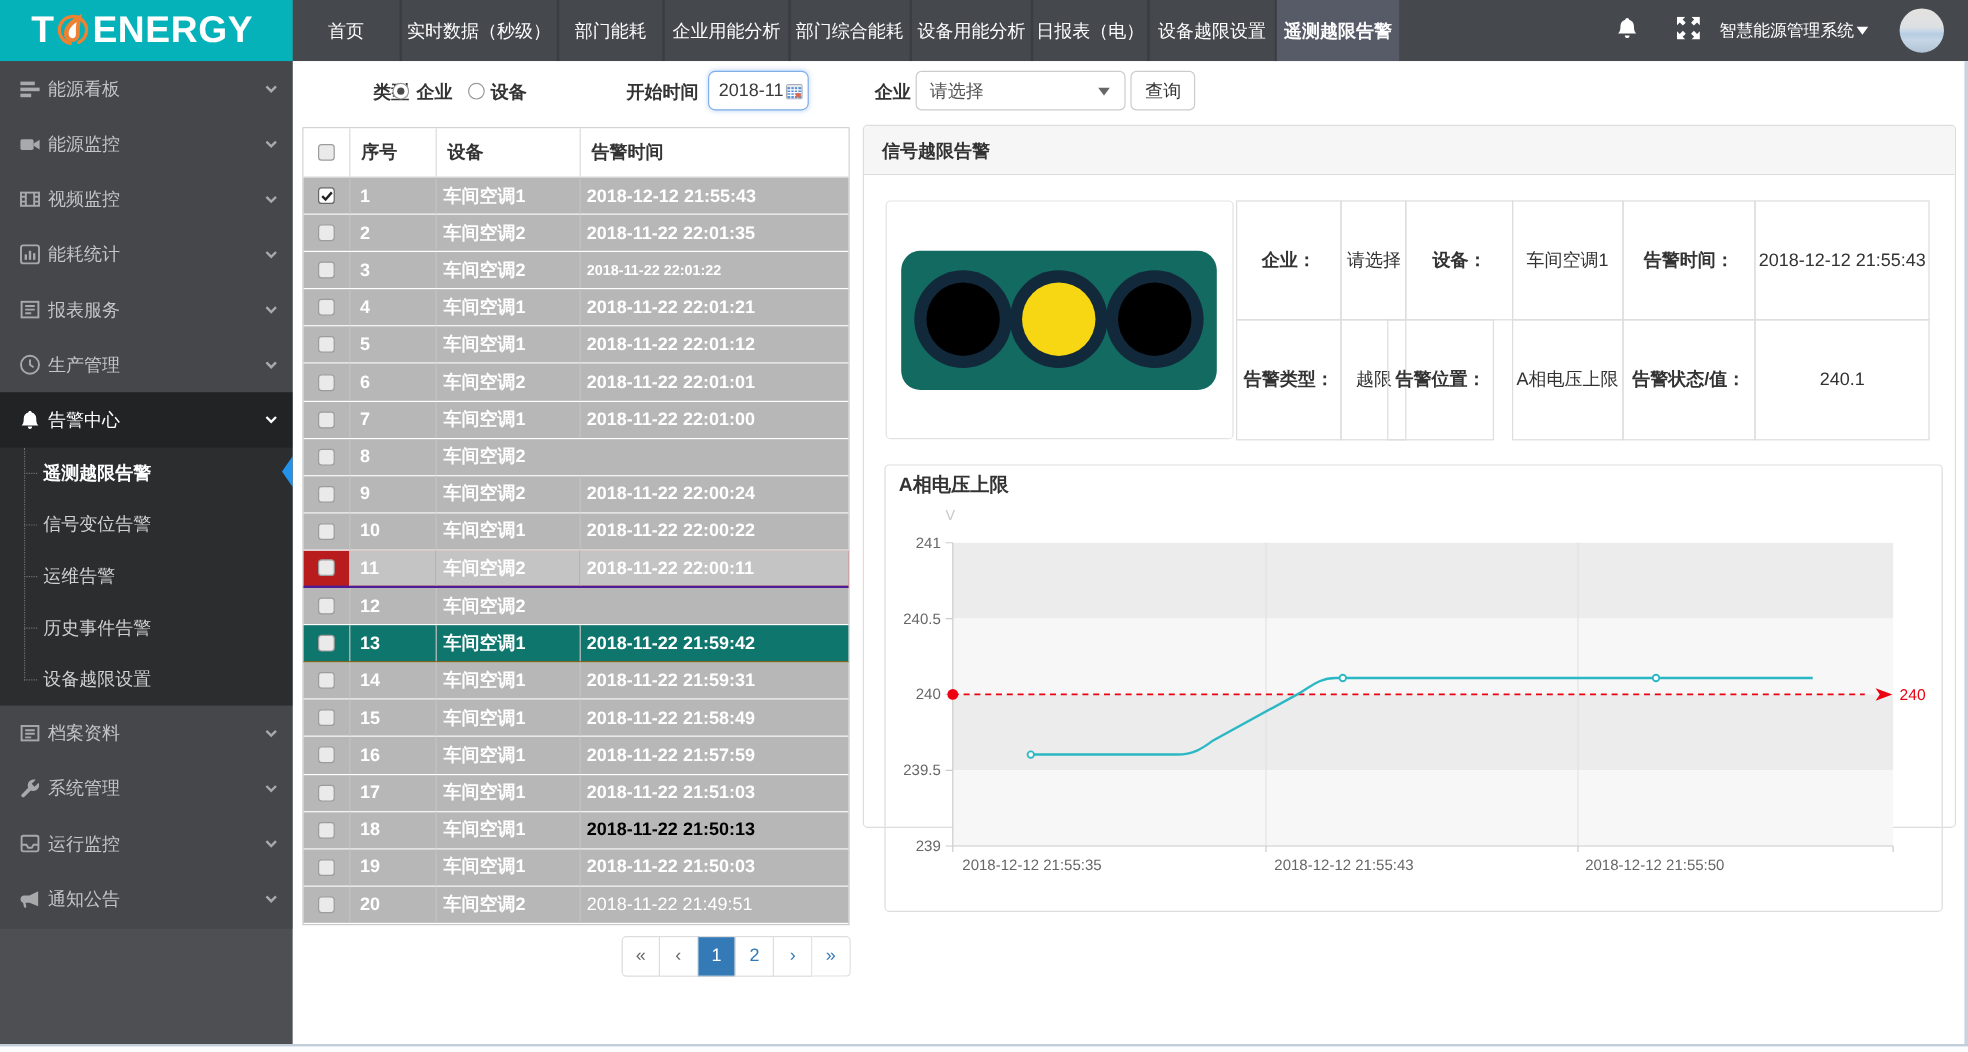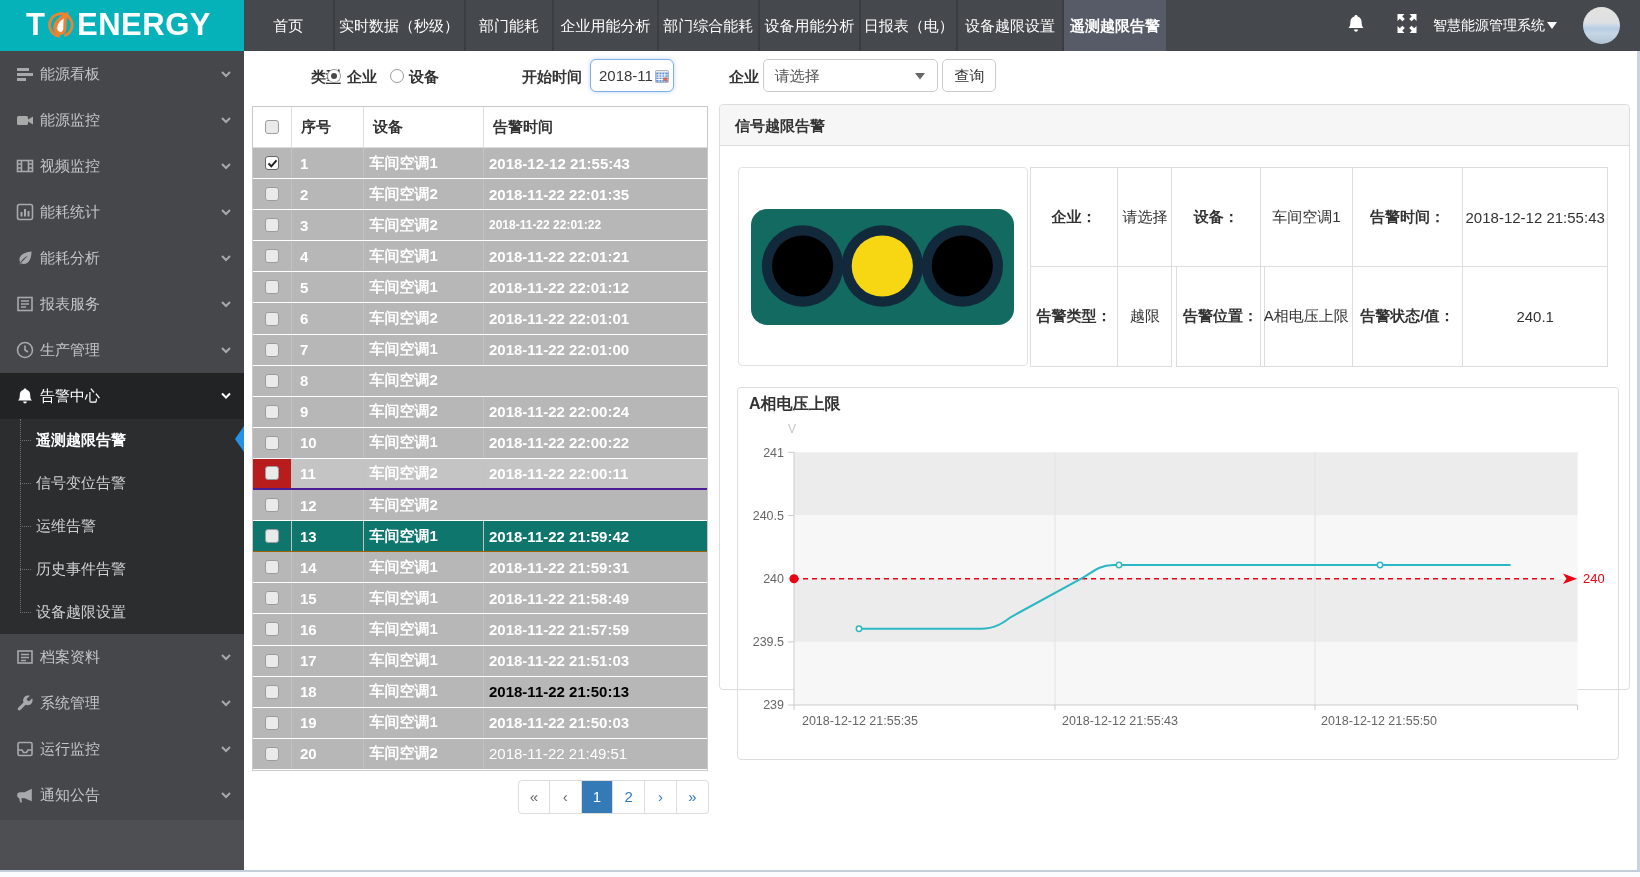--- a/index.html
+++ b/index.html
@@ -115,29 +115,20 @@
           <g fill="none" stroke="currentColor" stroke-width="1.6">
             <rect x="1.5" y="1.5" width="15" height="15" rx="2"></rect>
           </g>
           <g fill="currentColor">
             <rect x="4.5" y="9" width="2" height="4.5"></rect>
             <rect x="8" y="6" width="2" height="7.5"></rect>
             <rect x="11.5" y="8" width="2" height="5.5"></rect>
           </g>
         </svg>
         <span class="mi-text">能耗统计</span>
-        <svg class="mi-caret" viewBox="0 0 12 12">
-          <path d="M2 4l4 4 4-4" stroke="#a7a9ab" stroke-width="2" fill="none"></path>
-        </svg>
-      </div>
-    <div class="menu-item">
-        <svg class="mi-icon" viewBox="0 0 18 18">
-          <path d="M15.5 2.5C9 3 4 5.5 3.5 10c-.3 3 1.5 5 4.5 5 4.5 0 7.5-5 7.5-12.5zM3 16c2-4.5 5-7.5 9-9.5" fill="currentColor" fill-rule="evenodd"></path>
-        </svg>
-        <span class="mi-text">能耗分析</span>
         <svg class="mi-caret" viewBox="0 0 12 12">
           <path d="M2 4l4 4 4-4" stroke="#a7a9ab" stroke-width="2" fill="none"></path>
         </svg>
       </div>
     <div class="menu-item">
         <svg class="mi-icon" viewBox="0 0 18 18">
           <g fill="none" stroke="currentColor" stroke-width="1.6">
             <rect x="2" y="2.5" width="14" height="13"></rect>
             <path d="M5 6h8M5 9h8M5 12h5"></path>
           </g>
@@ -494,21 +485,21 @@
 </div>
     <div id="info-tbl">
 <div class="itc lbl" style="left:0.0px;top:0px;width:88.70000000000005px;height:100px;">企业：</div>
 <div class="itc" style="left:87.70000000000005px;top:0px;width:55.09999999999991px;height:100px;">请选择</div>
 <div class="itc lbl" style="left:141.79999999999995px;top:0px;width:89.40000000000009px;height:100px;">设备：</div>
 <div class="itc" style="left:230.20000000000005px;top:0px;width:92.89999999999986px;height:100px;">车间空调1</div>
 <div class="itc lbl" style="left:322.0999999999999px;top:0px;width:111.20000000000005px;height:100px;">告警时间：</div>
 <div class="itc" style="left:432.29999999999995px;top:0px;width:146.4000000000001px;height:100px;">2018-12-12 21:55:43</div>
 <div class="itc lbl" style="left:0.0px;top:99px;width:88.70000000000005px;height:100.5px;">告警类型：</div>
 <div class="itc" style="left:87.70000000000005px;top:99px;width:55.09999999999991px;height:100.5px;">越限</div>
-<div class="itc lbl" style="left:146px;top:99px;width:89.40000000000009px;height:100.5px;">告警位置：</div>
+<div class="itc lbl" style="left:126px;top:99px;width:89.40000000000009px;height:100.5px;">告警位置：</div>
 <div class="itc" style="left:230.20000000000005px;top:99px;width:92.89999999999986px;height:100.5px;">A相电压上限</div>
 <div class="itc lbl" style="left:322.0999999999999px;top:99px;width:111.20000000000005px;height:100.5px;">告警状态/值：</div>
 <div class="itc" style="left:432.29999999999995px;top:99px;width:146.4000000000001px;height:100.5px;">240.1</div>
 </div>
     <div id="chart-box">
   <div style="position:absolute;left:11px;top:6px;font-size:16px;font-weight:bold;color:#333;">A相电压上限</div>
   <svg width="880" height="371" viewBox="0 0 880 371" style="position:absolute;left:0;top:0;">
     <text x="50" y="45" font-size="12" fill="#c8c8c8">V</text>
     <rect x="56" y="64.3" width="783.6" height="63.2" fill="#ececec"></rect>
     <rect x="56" y="127.5" width="783.6" height="63.2" fill="#f7f7f7"></rect>

